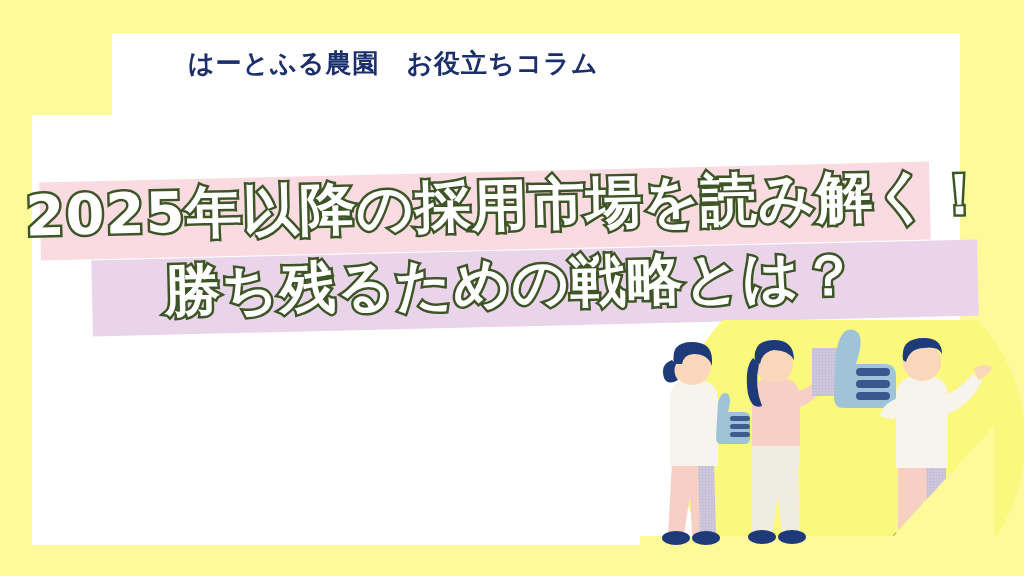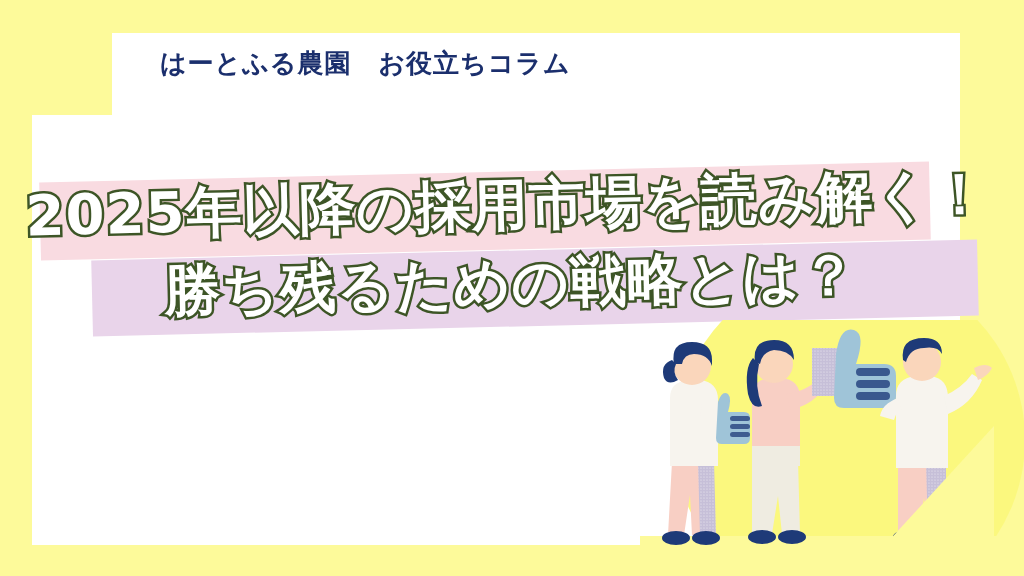--- a/index.html
+++ b/index.html
@@ -36,21 +36,21 @@
     position:absolute;
     right:30px; bottom:30px;
     width:110px; height:120px;
     background:#fdfa9a;
     clip-path:polygon(0 100%, 100% 100%, 100% 0);
   }
 
   
   #header-text{
     position:absolute;
-    left:160px; top:46px;
+    left:188px; top:46px;
     font-size:26px;
     font-weight:bold;
     color:#1b2f6d;
     letter-spacing:1px;
     white-space:pre;
   }
 
   
   .ribbon{
     position:absolute;

